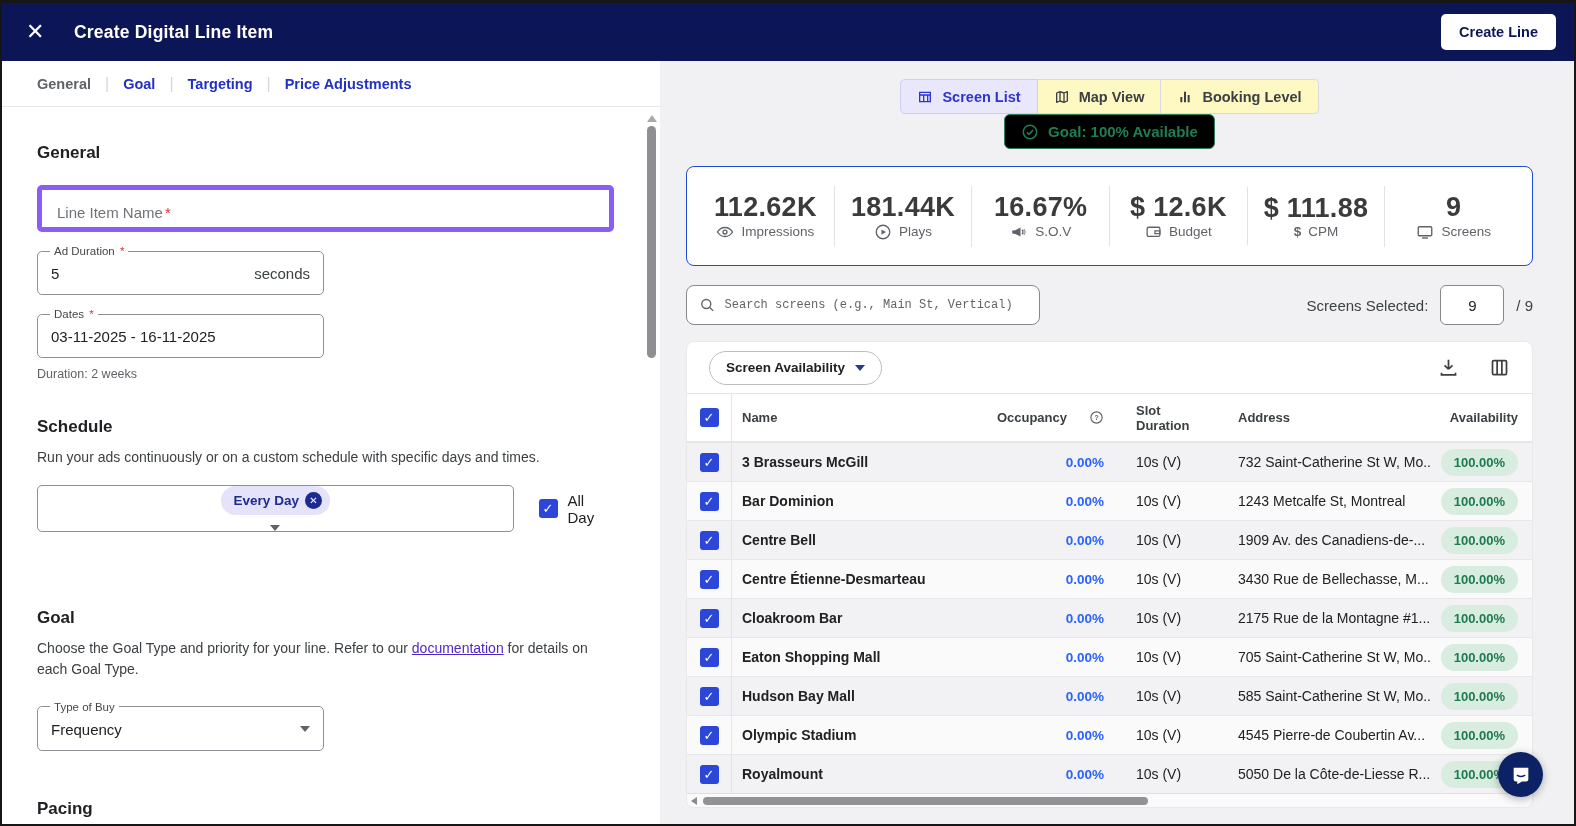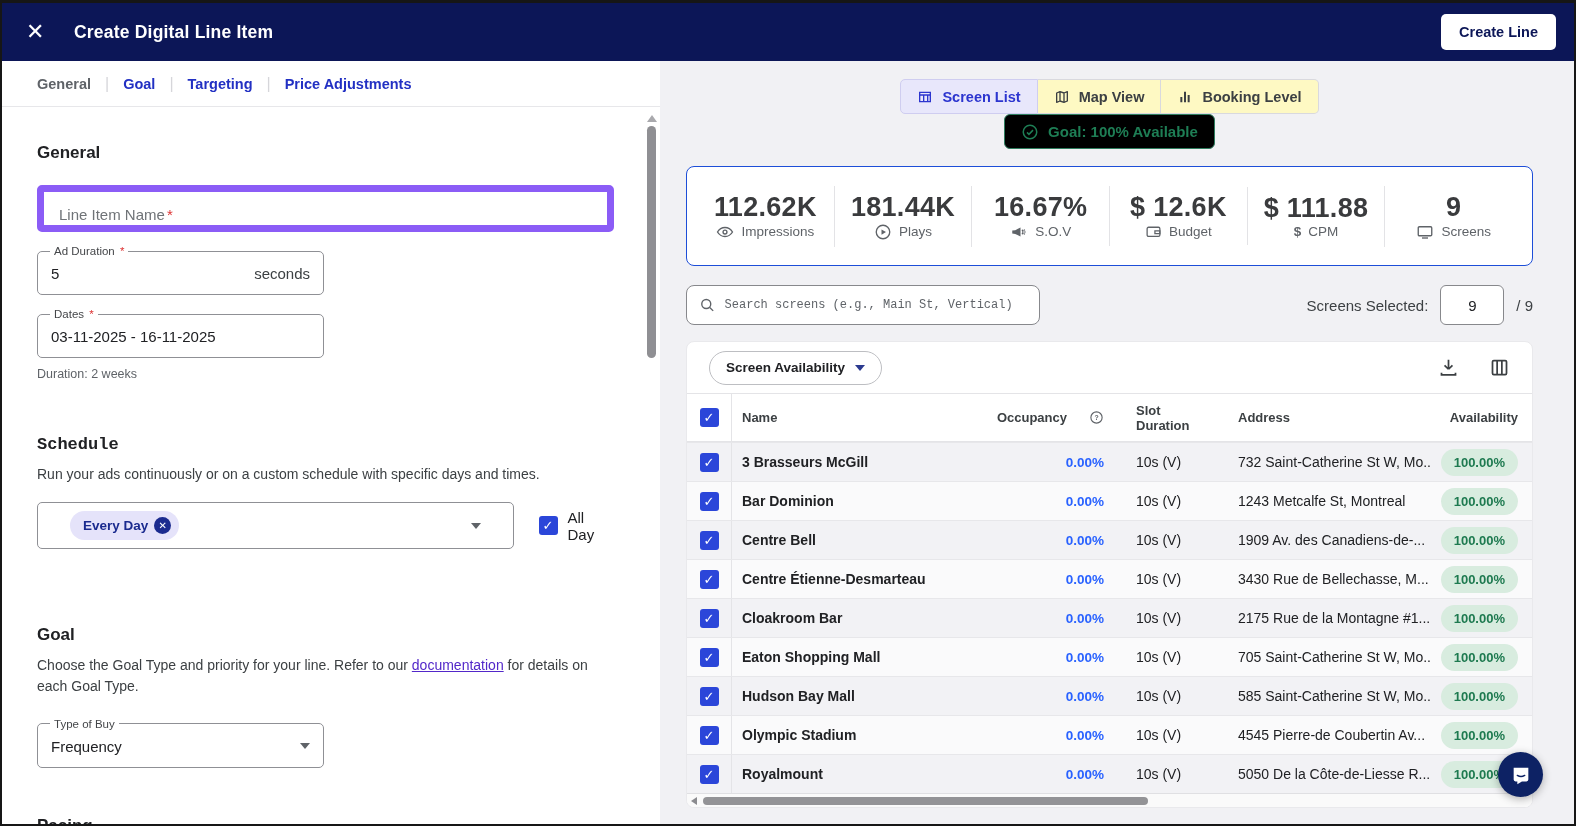--- a/index.html
+++ b/index.html
@@ -21,42 +21,42 @@
   
   .form-tabs { height:46px; display:flex; align-items:center; padding:0 0 0 35px; border-bottom:1px solid #e7e7ea; flex:0 0 auto; }
   .form-tab { font-size:14.5px; font-weight:700; color:#2230c3; cursor:pointer; }
   .form-tab.active { color:#5f6368; }
   .tab-sep { color:#d6d6da; margin:0 14px; font-weight:400; }
 
   .form-scroll { flex:1; padding:36px 46px 0 35px; position:relative; overflow:hidden; }
   .section-h { font-size:17px; font-weight:700; color:#202124; }
   .section-desc { font-size:14px; color:#3c4043; line-height:1.45; margin-top:10px; }
 
-  .text-input { margin-top:22px; width:577px; height:47px; border:7px solid #8b5cf6; border-radius:5px; position:relative; display:flex; align-items:center; padding:16px 14px; }
+  .text-input { margin-top:22px; width:577px; height:47px; border:5px solid #8b5cf6; border-radius:5px; position:relative; display:flex; align-items:center; padding:16px 14px; }
   .text-input input { border:none; outline:none; font-size:15px; width:100%; font-family:inherit; }
   .ph-overlay { position:absolute; left:15px; top:14px; font-size:15px; color:#6f7377; pointer-events:none; }
   .req { color:#d33; margin-left:2px; }
 
   fieldset.mat { width:287px; border:1px solid #8f9095; border-radius:5px; padding:4px 13px 12px 13px; margin-top:13px; }
   fieldset.mat legend { font-size:11.5px; color:#444649; padding:0 4px; margin-left:-1px; }
   .mat-row { display:flex; align-items:center; justify-content:space-between; font-size:15px; color:#202124; margin-top:4px; }
   .unit { color:#3c4043; }
   .helper { font-size:12.5px; color:#5f6368; margin-top:9px; }
 
   .sched-row { display:flex; align-items:center; margin-top:18px; }
-  .chip-select { width:482px; height:47px; border:1px solid #8f9095; border-radius:5px; display:flex; align-items:center; padding:0 32px; justify-content:space-between; cursor:pointer; }
+  .chip-select { width:482px; height:47px; border:1px solid #8f9095; border-radius:5px; display:flex; align-items:center; padding:0 32px; justify-content:space-between; cursor:pointer;flex-direction:column; }
   .chip { background:#e5e3fa; color:#1b2b8f; font-size:13.5px; font-weight:700; border-radius:16px; padding:6px 8px 6px 13px; display:flex; align-items:center; gap:6px; }
   .chip-x { width:17px; height:17px; background:#1b2b8f; color:#fff; border-radius:50%; font-size:10px; display:flex; align-items:center; justify-content:center; cursor:pointer; }
   .dd-arrow { width:0; height:0; border-left:5px solid transparent; border-right:5px solid transparent; border-top:6px solid #5f6368; }
   .allday { display:flex; align-items:center; gap:10px; margin-left:25px; font-size:15px; color:#202124; }
   .cb { width:19px; height:19px; background:#2b46d9; border-radius:3px; color:#fff; display:flex; align-items:center; justify-content:center; font-size:13px; cursor:pointer; flex:0 0 auto; }
   .cb::after { content:"✓"; font-weight:700; }
   .doc-link { color:#5227c9; text-decoration:underline; cursor:pointer; }
 
-  .sp-schedule { margin-top:54px;font-family:Liberation Mono, monospace; } .sp-goal { margin-top:76px; } .sp-pacing { margin-top:48px; }
+  .sp-schedule { margin-top:36px; } .sp-goal { margin-top:76px; } .sp-pacing { margin-top:48px; }
 
   
   .lscroll { position:absolute; right:3px; top:54px; width:11px; height:702px; }
   .lscroll .up { width:0;height:0;border-left:5px solid transparent;border-right:5px solid transparent;border-bottom:7px solid #a9a9ad; margin:0 auto 4px; }
   .lscroll .thumb { width:9px; height:232px; background:#8f8f93; border-radius:5px; margin:0 auto; }
 
   
   .views-row { display:flex; align-items:center; justify-content:space-between;flex-direction:column; }
   .seg { display:flex; }
   .seg-btn { display:flex; align-items:center; gap:9px; height:35px; padding:0 16px; background:#fef9c3; border:1px solid #d9d9de; font-size:14.5px; font-weight:700; color:#3c4043; cursor:pointer; }

